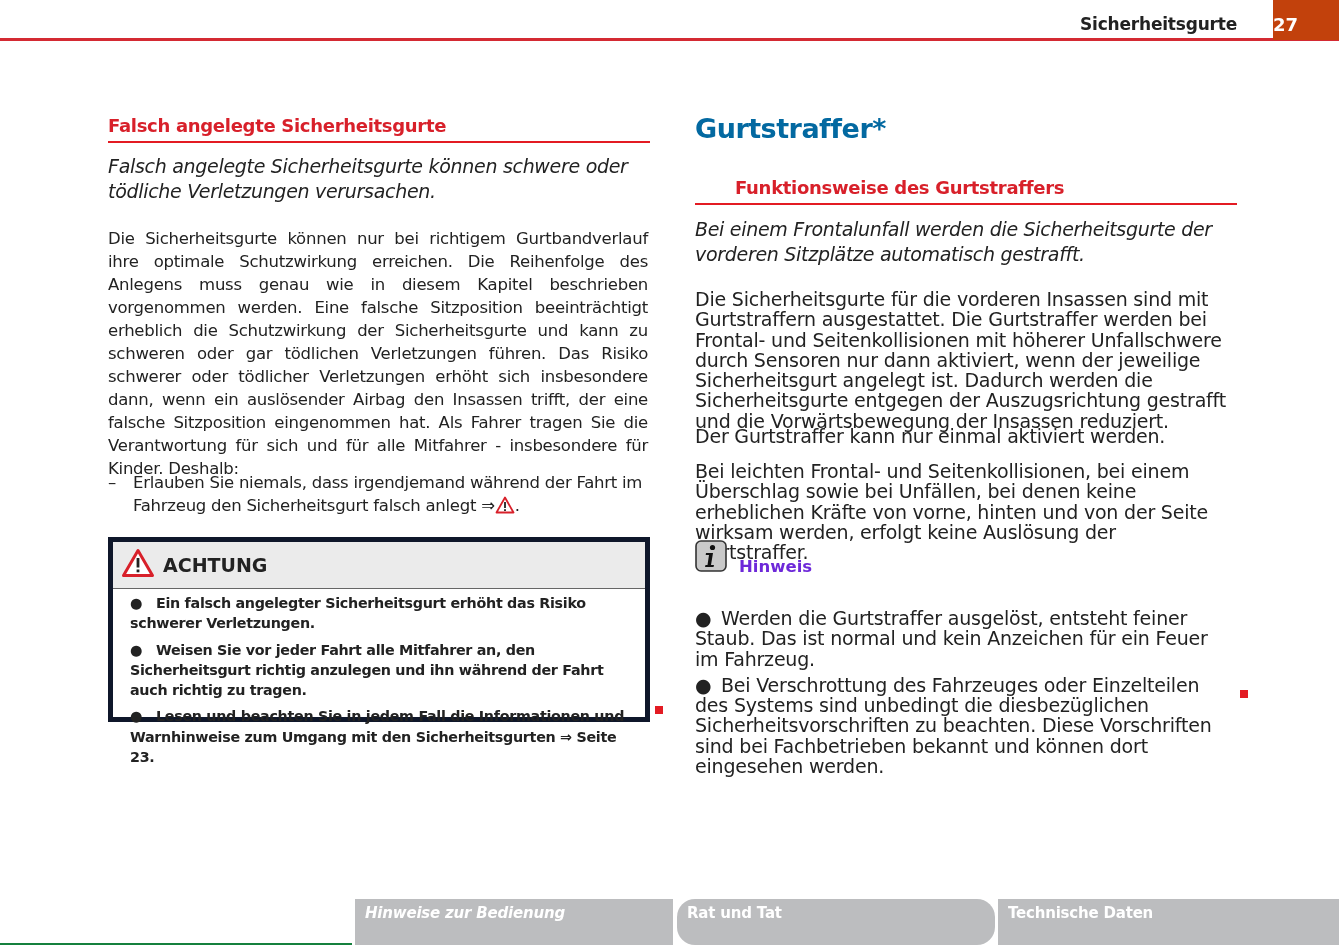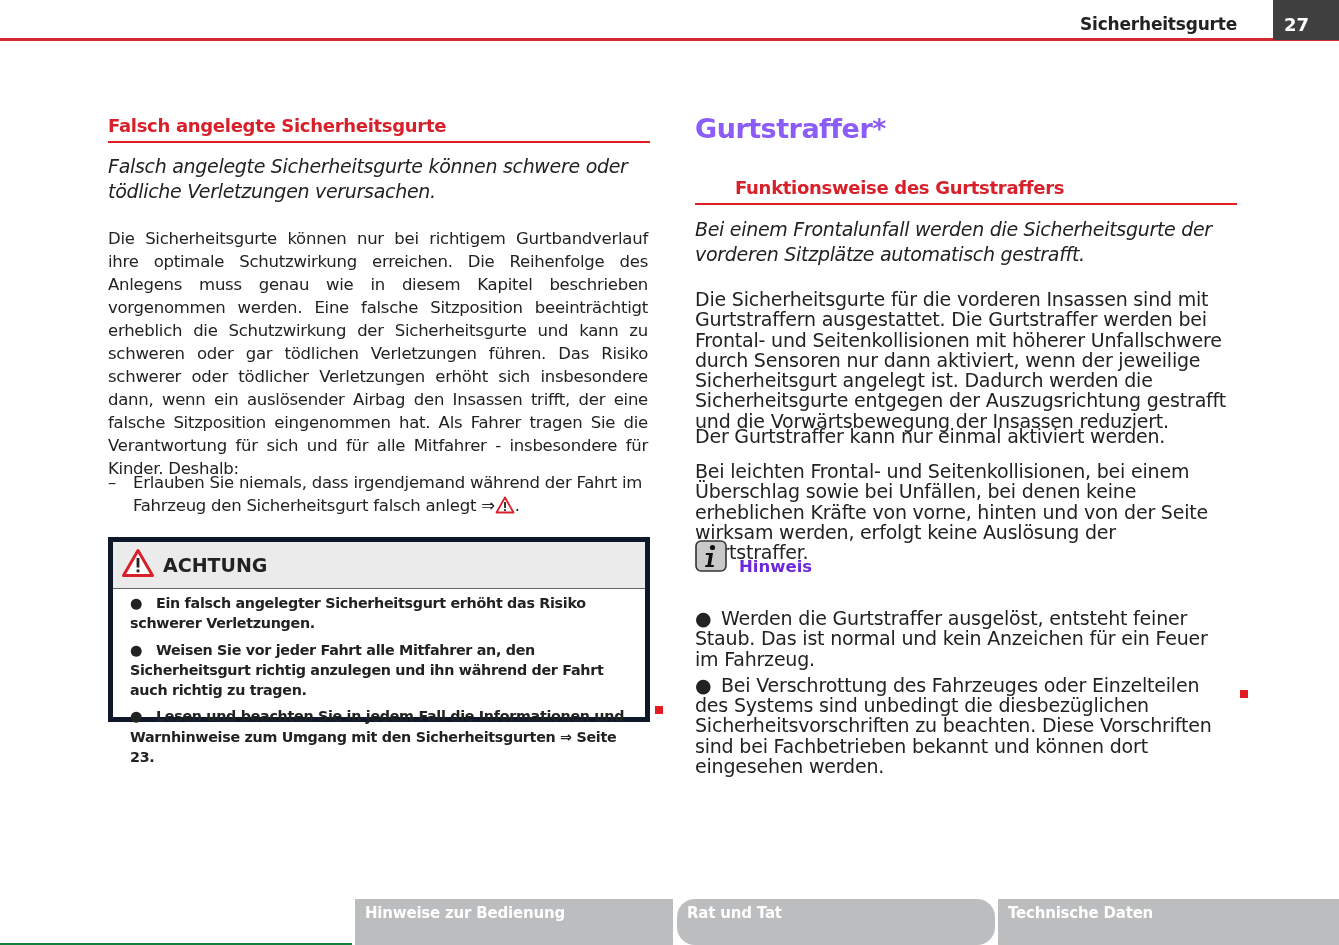--- a/index.html
+++ b/index.html
@@ -1,25 +1,25 @@
 <!DOCTYPE html>
 <html><head>
 <meta charset="utf-8">
 <style>
   html, body { margin:0; padding:0; }
   body { width:1339px; height:945px; position:relative; background:#ffffff; overflow:hidden;
          font-family:"DejaVu Sans", sans-serif; color:#222; }
   .abs { position:absolute; }
   .top-rule { left:0; top:38px; width:1339px; height:3px; background:#d42a33; }
   .running-head { right:102px; top:14px; font-size:17px; font-weight:bold; color:#222; letter-spacing:-0.2px; }
-  .page-num { left:1273px; top:0; width:66px; height:40px; background:#404040; color:#fff;
-              font-size:18px; font-weight:bold; line-height:50px; padding-left:11px; box-sizing:border-box; }
+  .page-num { left:1273px; top:0; width:66px; height:40px; background:#c2410c; color:#fff;
+              font-size:18px; font-weight:bold; line-height:50px; box-sizing:border-box; }
   .h2 { font-size:18px; font-weight:bold; color:#d8202a; letter-spacing:-0.3px; }
   .h2-rule { height:2px; background:#e31b23; }
-  .h1 { font-size:27px; font-weight:bold; color:#8b5cf6; letter-spacing:-0.5px; }
+  .h1 { font-size:27px; font-weight:bold; color:#0369a1; letter-spacing:-0.5px; }
   .lead { font-style:italic; font-size:19px; line-height:25px; color:#222; letter-spacing:-0.3px; }
   .body { font-size:16.5px; line-height:23px; color:#222; letter-spacing:-0.25px; }
   .body-sm { font-size:19px; line-height:20.3px; color:#222; letter-spacing:-0.2px; }
   .dash-item { display:flex; }
   .dash-item .dash { width:25px; flex:none; }
   .warn-tri { display:inline-block; vertical-align:-3px; }
   .achtung-box { left:108px; top:537px; width:542px; height:185px; border:5px solid #0f172a; box-sizing:border-box; }
   .achtung-head { height:46px; background:#ebebeb; border-bottom:1px solid #666; display:flex; align-items:center; padding-left:8px; }
   .achtung-title { font-size:19px; font-weight:bold; color:#222; margin-left:8px; }
   .achtung-body { padding:4px 8px 0 6px; font-size:14.3px; font-weight:bold; line-height:20.3px; color:#222; letter-spacing:-0.3px; }
@@ -96,21 +96,21 @@
 </div>
 <div class="abs body-sm hinweis-body" style="left:695px; top:580px; width:540px;margin-top:28px;">
   <p><span class="bullet">●</span><span>Werden die Gurtstraffer ausgelöst, entsteht feiner Staub. Das ist normal und kein Anzeichen für ein Feuer im Fahrzeug.</span></p>
   <p><span class="bullet">●</span><span>Bei Verschrottung des Fahrzeuges oder Einzelteilen des Systems sind unbedingt die diesbezüglichen Sicherheitsvorschriften zu beachten. Diese Vorschriften sind bei Fachbetrieben bekannt und können dort eingesehen werden.</span></p>
 </div>
 <div class="abs end-mark" style="left:1240px; top:690px;"></div>
 
 <div class="abs footer-tab tab-active" style="left:0; width:352px; padding-left:43px;">
   <span>Sicher ist sicher</span>
 </div>
-<div class="abs footer-tab tab-inactive" style="left:355px; width:318px; padding-left:10px;">
+<div class="abs footer-tab tab-inactive" style="left:355px; width:318px; padding-left:10px;font-style:italic;">
   <span>Hinweise zur Bedienung</span>
 </div>
 <div class="abs footer-tab tab-inactive" style="left:677px; width:318px; padding-left:10px;border-radius:18px;">
   <span>Rat und Tat</span>
 </div>
 <div class="abs footer-tab tab-inactive" style="left:998px; width:341px; padding-left:10px;">
   <span>Technische Daten</span>
 </div>
 
 </body></html>

